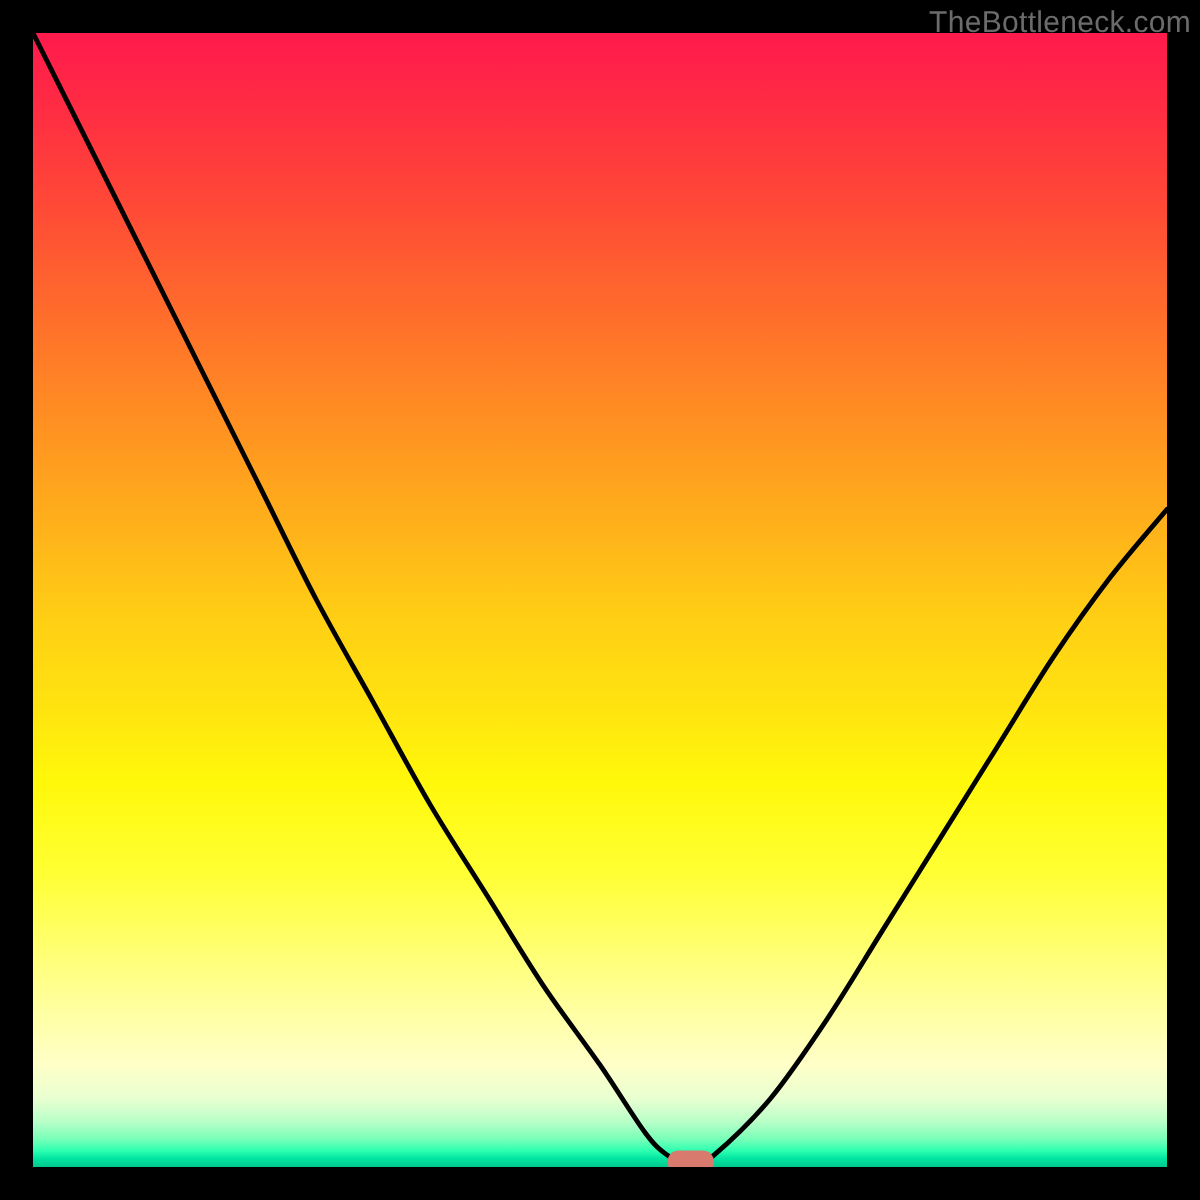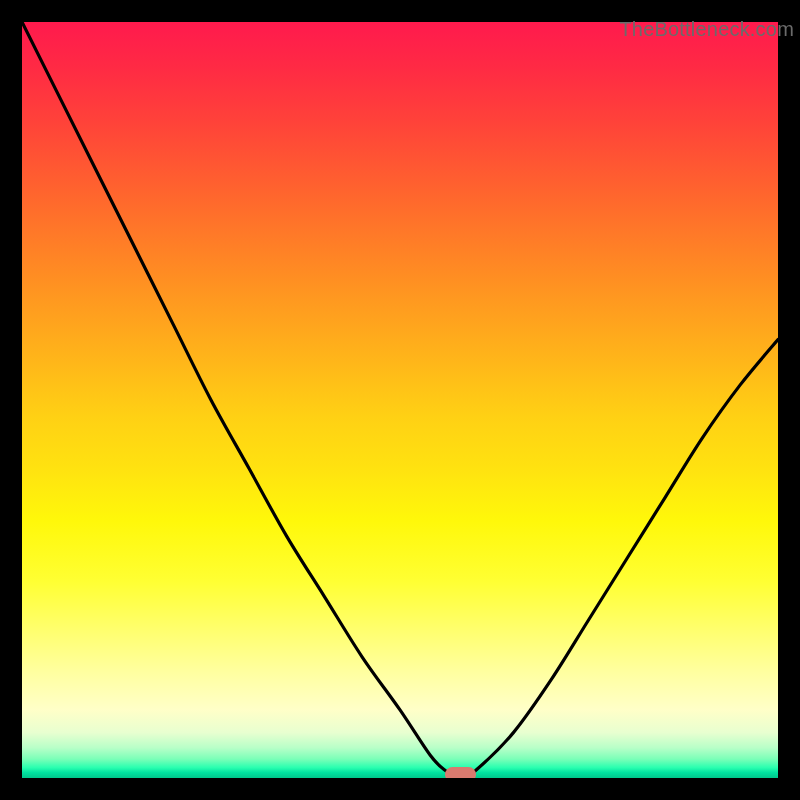--- a/index.html
+++ b/index.html
@@ -53,21 +53,21 @@
     width: 756px;
     height: 756px;
   }
   .marker {
     position: absolute;
     background: #d97a6f;
     border-radius: 8px;
   }
   .watermark {
     position: absolute;
-    top: 18px;
+    top: 4px;
     right: 6px;
     color: #6b6b6b;
     font-size: 20px;
     font-weight: 500;
     letter-spacing: 0.2px;
     user-select: none;
   }
 </style>
 </head>
 <body>

